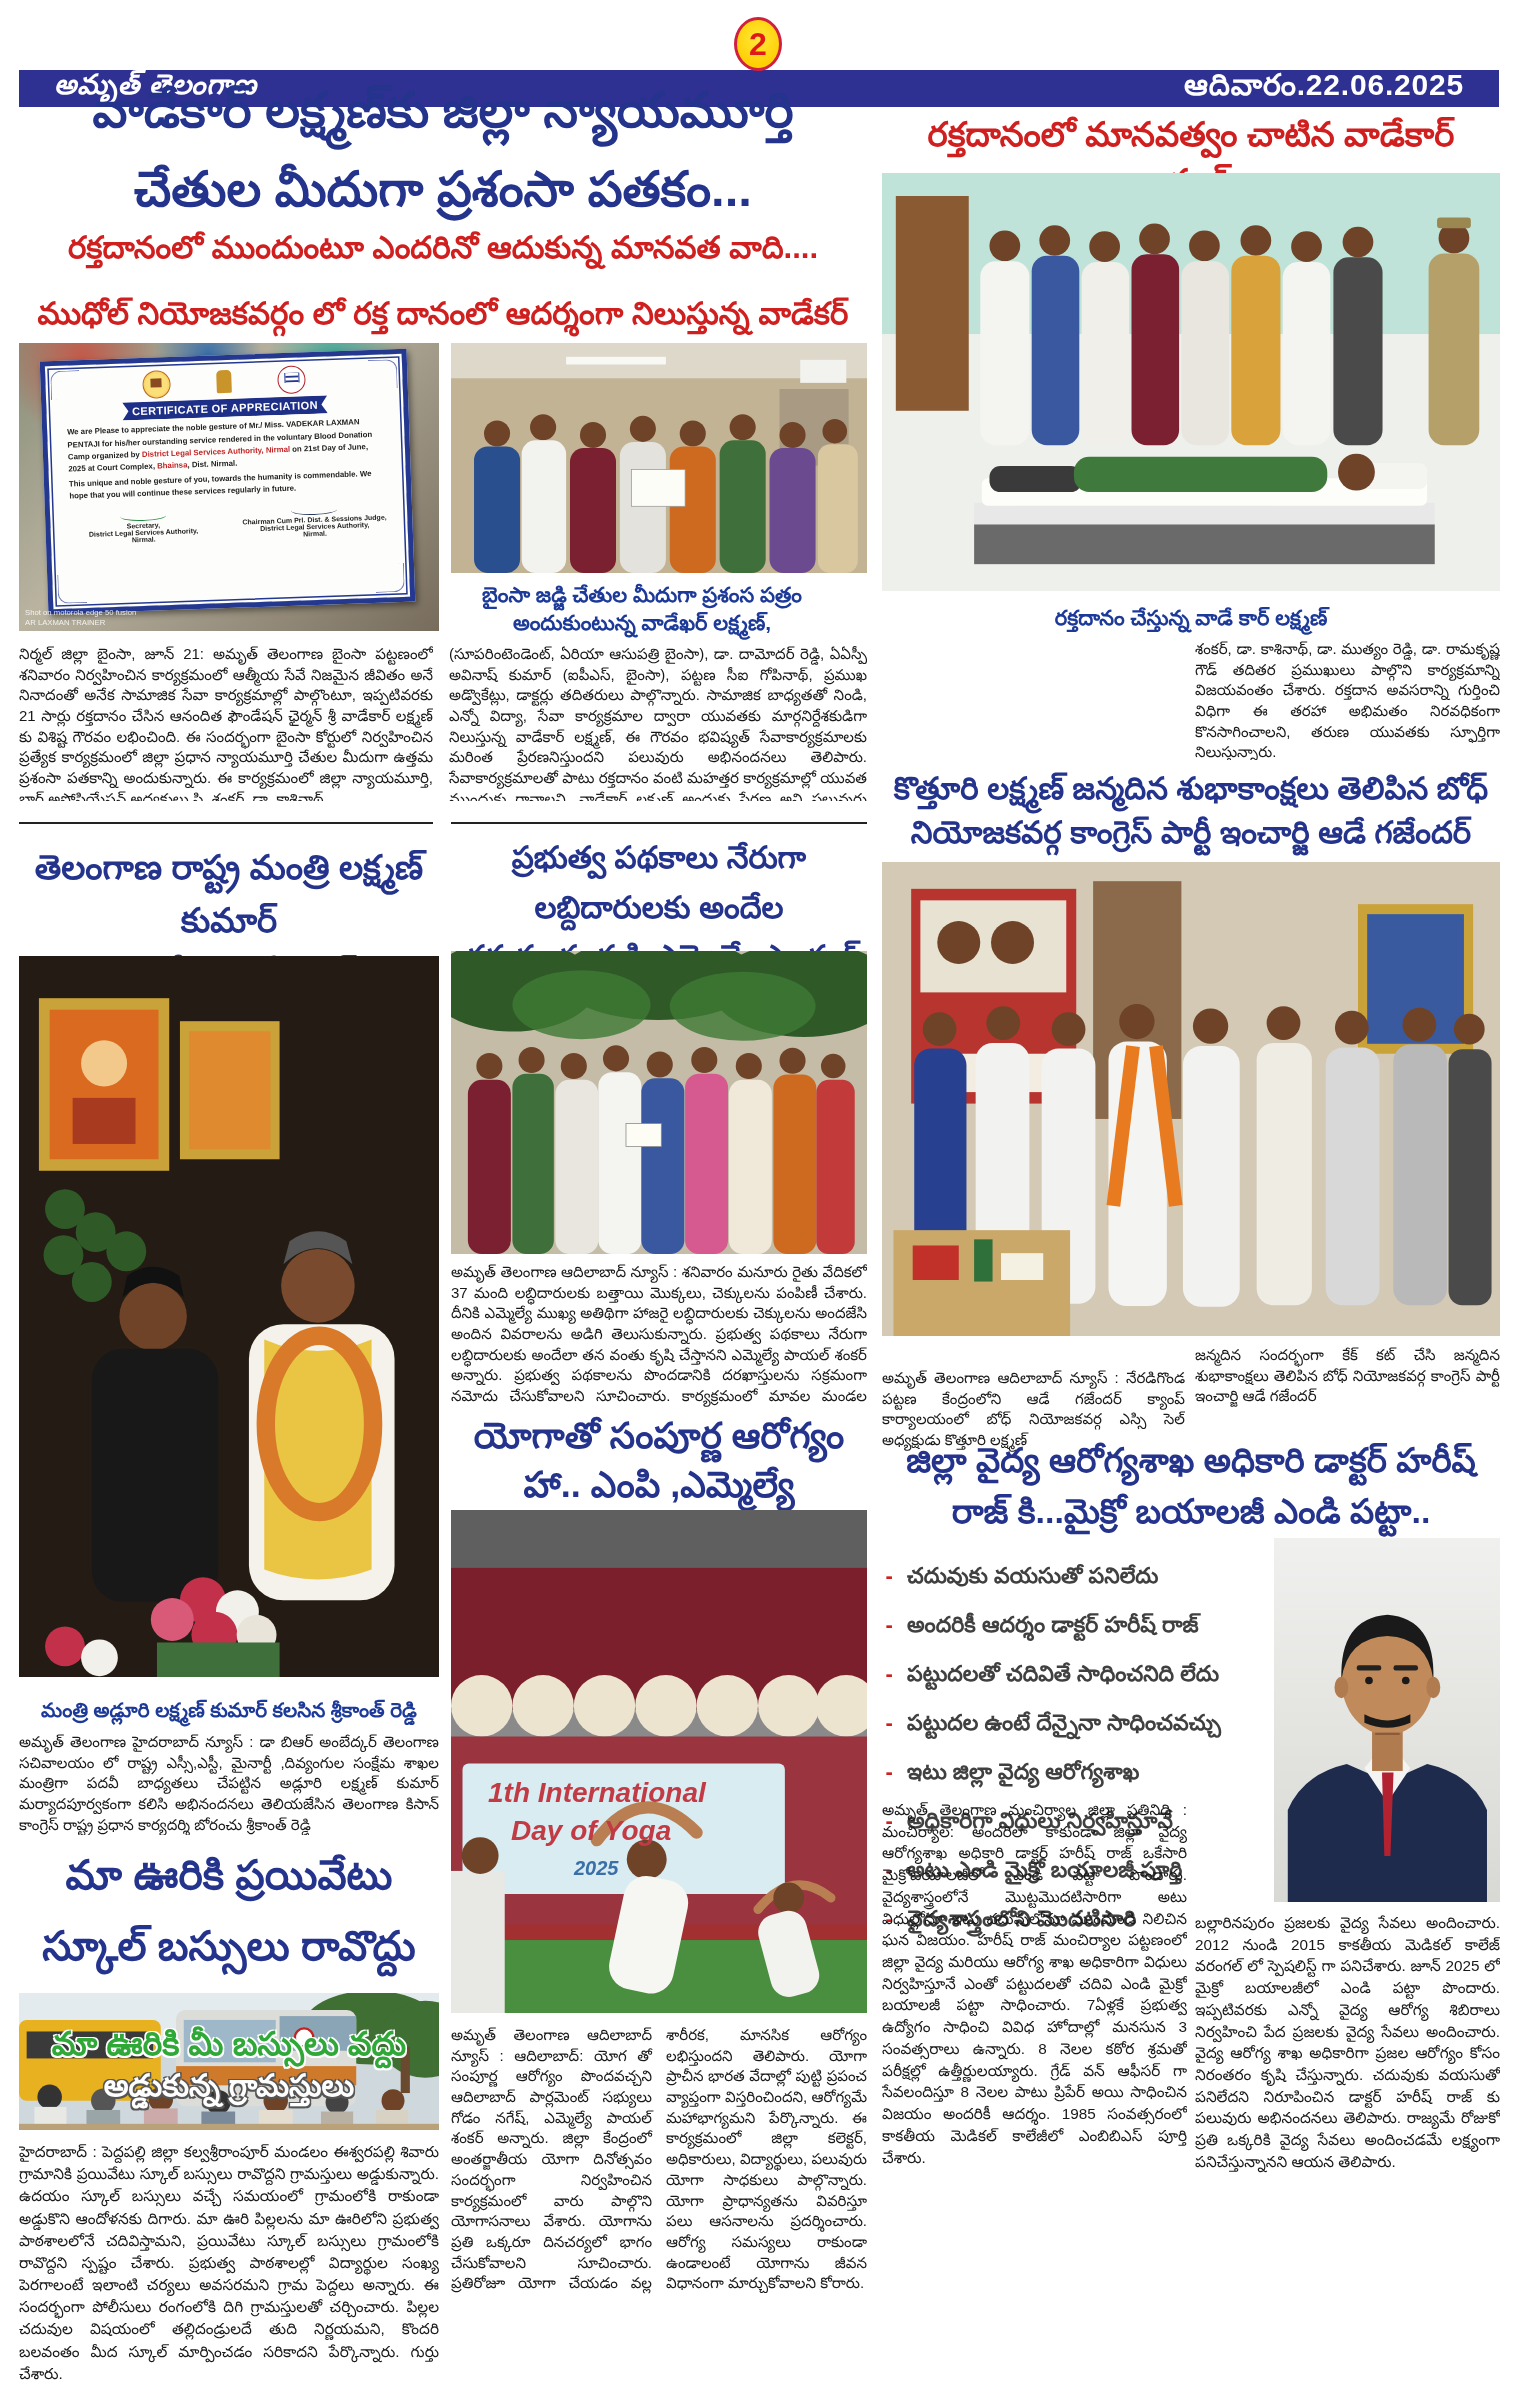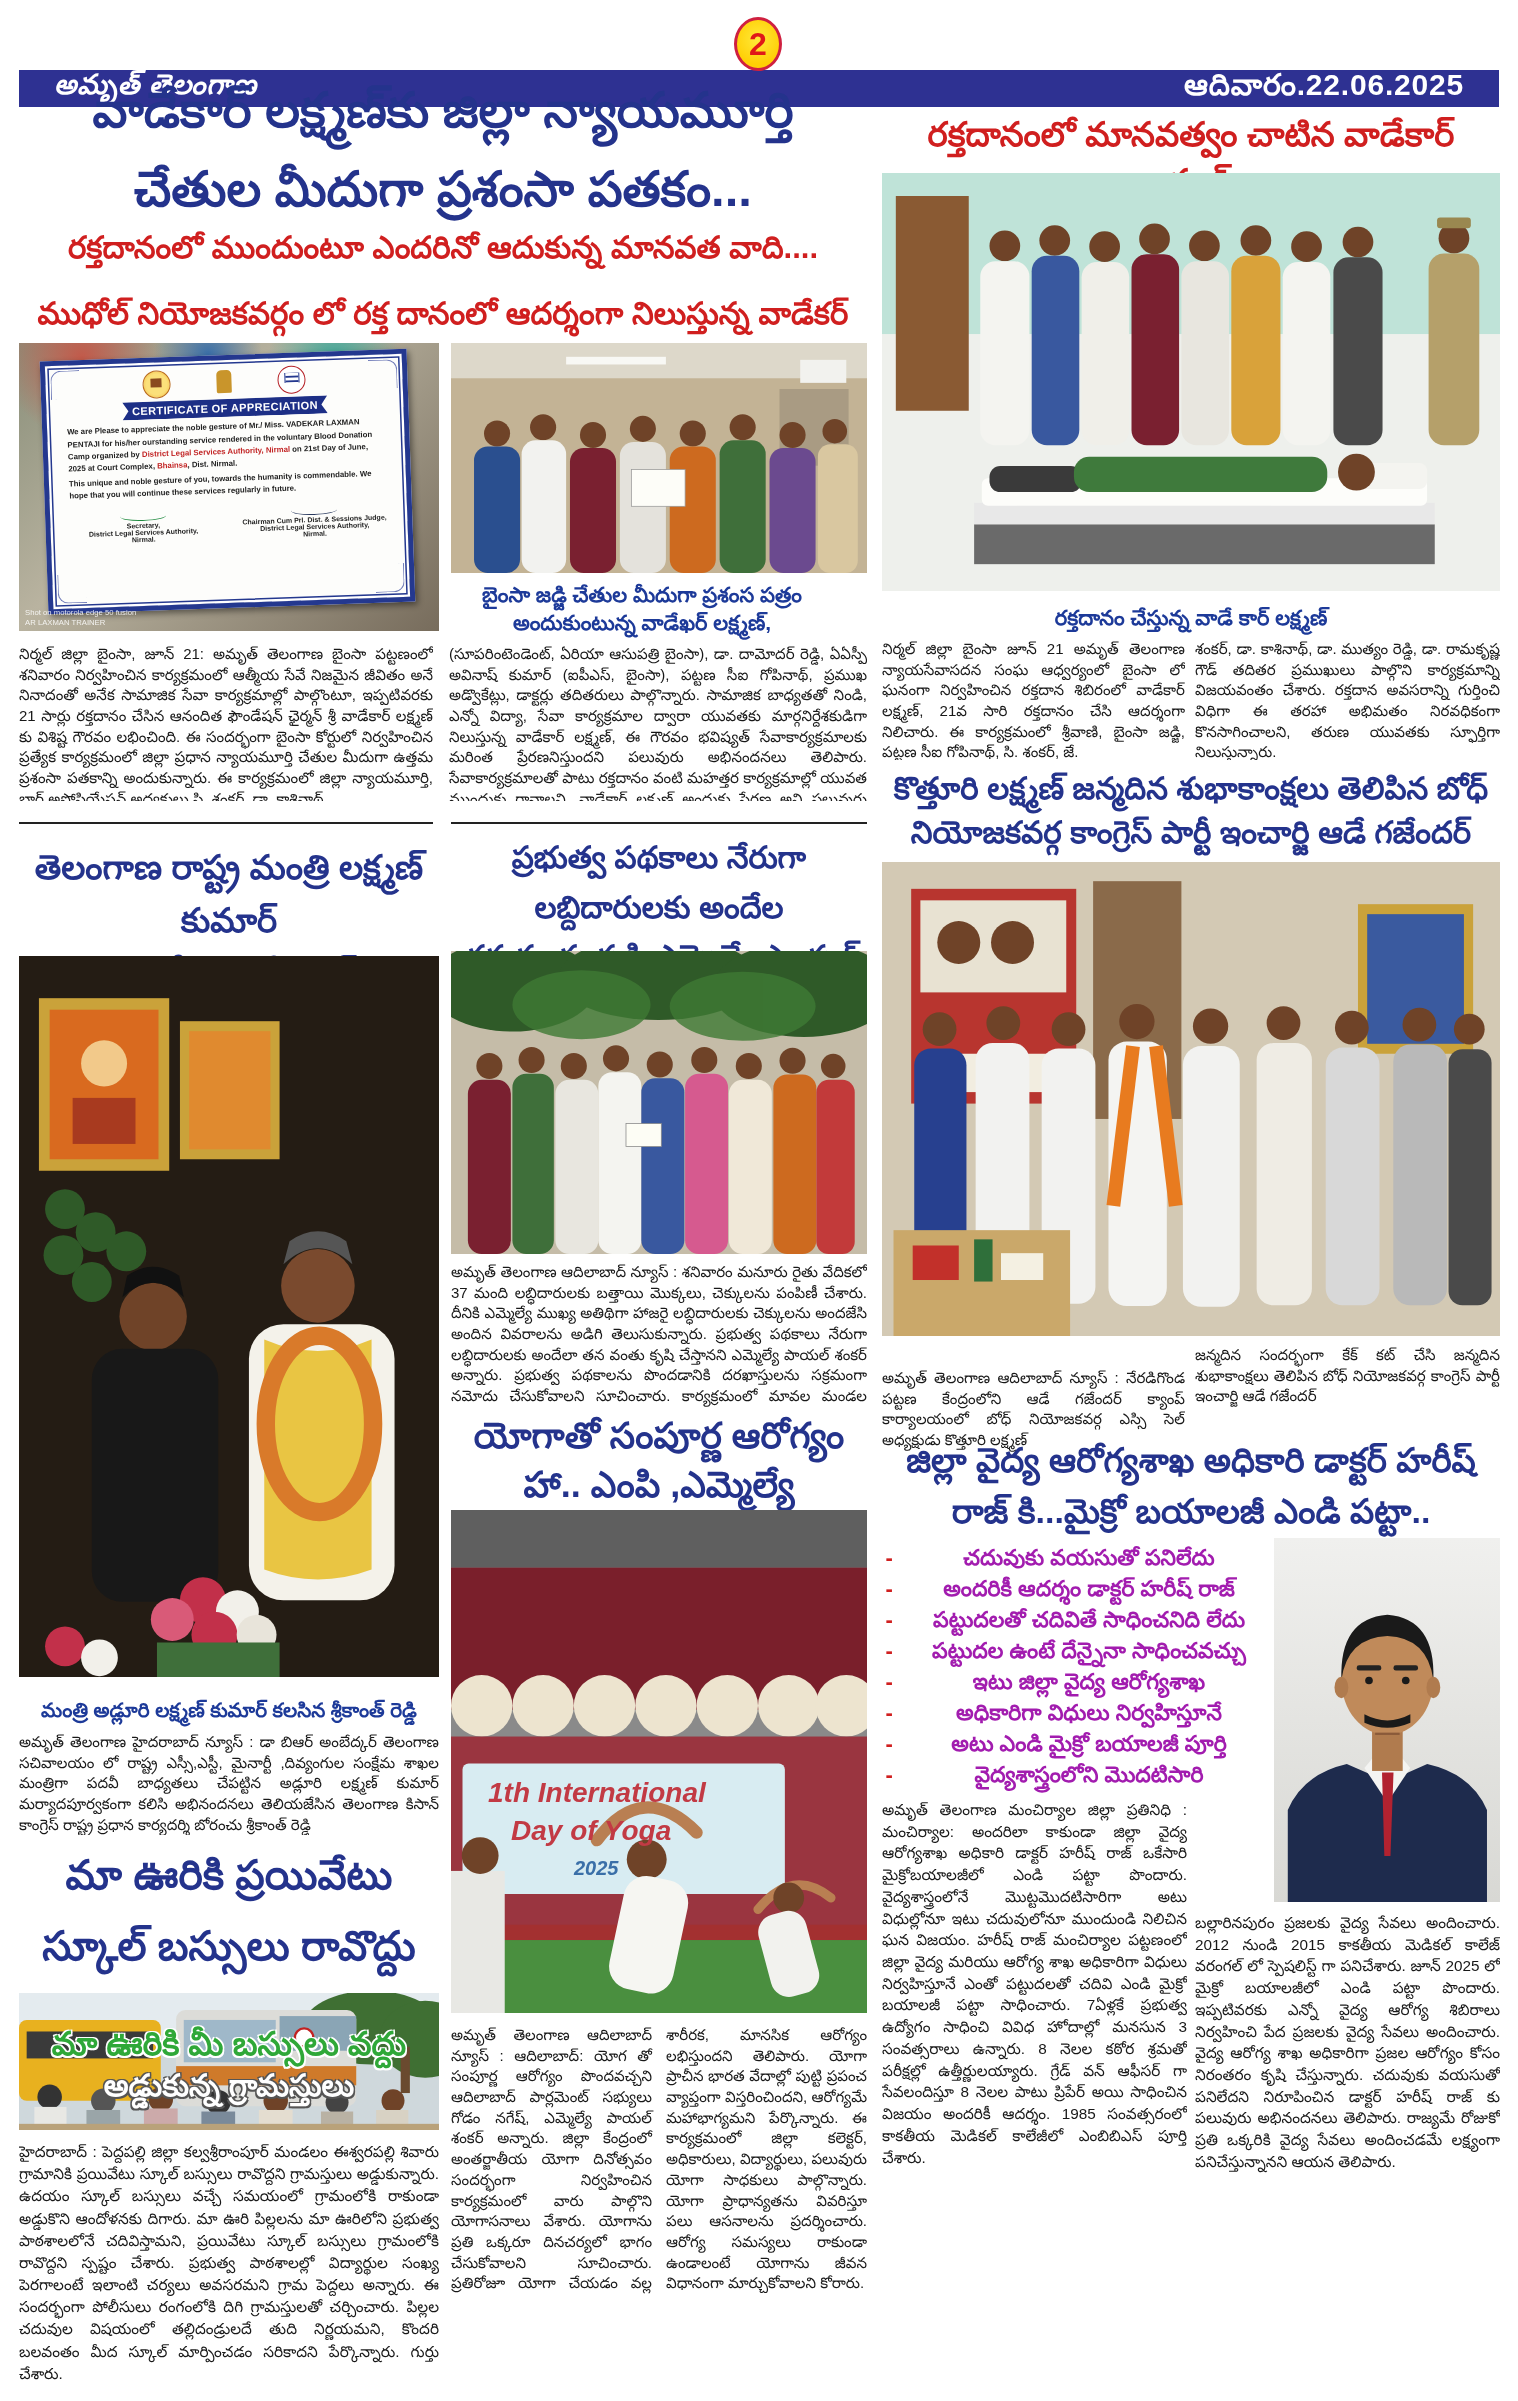--- a/index.html
+++ b/index.html
@@ -49,21 +49,21 @@
   #body-doctor-1{left:882px;top:1799px;width:305px;height:595px;font-size:15.3px;line-height:1.42;}
   #body-doctor-2{left:1195px;top:1912px;width:305px;height:482px;font-size:15.3px;line-height:1.42;}
   #body-yoga{left:451px;top:2025px;width:416px;height:370px;column-count:2;column-gap:14px;}
   #body-bus{left:19px;top:2141px;width:420px;height:255px;font-size:15.3px;line-height:1.45;}
 
   #rule-left{left:19px;top:822px;width:414px;}
   #rule-mid{left:451px;top:822px;width:416px;}
 
   
   #bullets{position:absolute;left:884px;top:1542px;width:387px;}
-  .bullet{position:relative;padding-left:23px;color:#a21caf;font-weight:bold;font-size:22px;line-height:31px;text-align:center;}
+  .bullet{position:relative;padding-left:23px;color:#404040;font-weight:bold;font-size:22px;line-height:31px;text-align:left;margin-top:18px;}
   .bullet::before{content:"-";position:absolute;left:1.5px;top:0;color:#d01f1f;}
 
   
   .photo{position:absolute;overflow:hidden;background:#bbb;}
   .photo svg{display:block;width:100%;height:100%;}
   #ph-cert{left:19px;top:343px;width:420px;height:288px;
     background:
       radial-gradient(circle at 15% 5%,#c25a4a 0,rgba(0,0,0,0) 18%),
       radial-gradient(circle at 45% 4%,#3a6fa8 0,rgba(0,0,0,0) 15%),
       radial-gradient(circle at 75% 6%,#3fa89a 0,rgba(0,0,0,0) 16%),
@@ -236,21 +236,20 @@
       <rect x="120" y="458" width="600" height="52" fill="#6a6a6a"></rect>
       <rect x="120" y="430" width="600" height="28" fill="#e8e8e8"></rect>
       <rect x="130" y="398" width="580" height="36" rx="8" fill="#fdfdfa"></rect>
       <rect x="620" y="378" width="90" height="34" rx="10" fill="#f4f4f0"></rect>
       <rect x="140" y="382" width="120" height="34" rx="14" fill="#3a3a3a"></rect>
       <rect x="250" y="370" width="330" height="46" rx="20" fill="#3f7a3c"></rect>
       <circle cx="618" cy="390" r="24" fill="#6f4328"></circle>
     </svg>
   </div>
   <div id="cap-blood" class="cap">రక్తదానం చేస్తున్న వాడే కార్ లక్ష్మణ్</div>
-  <div id="body-blood-1" class="body">నిర్మల్ జిల్లా బైంసా జూన్ 21 అమృత్ తెలంగాణ న్యాయసేవాసదన సంఘ ఆధ్వర్యంలో బైంసా లో ఘనంగా నిర్వహించిన రక్తదాన శిబిరంలో వాడేకార్ లక్ష్మణ్, 21వ సారి రక్తదానం చేసి ఆదర్శంగా నిలిచారు. ఈ కార్యక్రమంలో శ్రీవాణి, బైంసా జడ్జి, పట్టణ సీఐ గోపినాథ్, సి. శంకర్, జే.</div>
   <div id="body-blood-2" class="body">శంకర్, డా. కాశినాథ్, డా. ముత్యం రెడ్డి, డా. రామకృష్ణ గౌడ్ తదితర ప్రముఖులు పాల్గొని కార్యక్రమాన్ని విజయవంతం చేశారు. రక్తదాన అవసరాన్ని గుర్తించి విధిగా ఈ తరహా అభిమతం నిరవధికంగా కొనసాగించాలని, తరుణ యువతకు స్ఫూర్తిగా నిలుస్తున్నారు.</div>
 
   <div id="hl-minister" class="h-blue">
     <div>తెలంగాణ రాష్ట్ర మంత్రి లక్ష్మణ్ కుమార్</div>
     <div>కలిసిన బోరంచు శ్రీకాంత్ రెడ్డి</div>
   </div>
   <div class="photo" id="ph-minister">
     <svg viewBox="0 0 548 940" preserveAspectRatio="none">
       <rect width="548" height="940" fill="#241c14"></rect>
       <rect x="26" y="55" width="170" height="225" fill="#caa23a"></rect>

